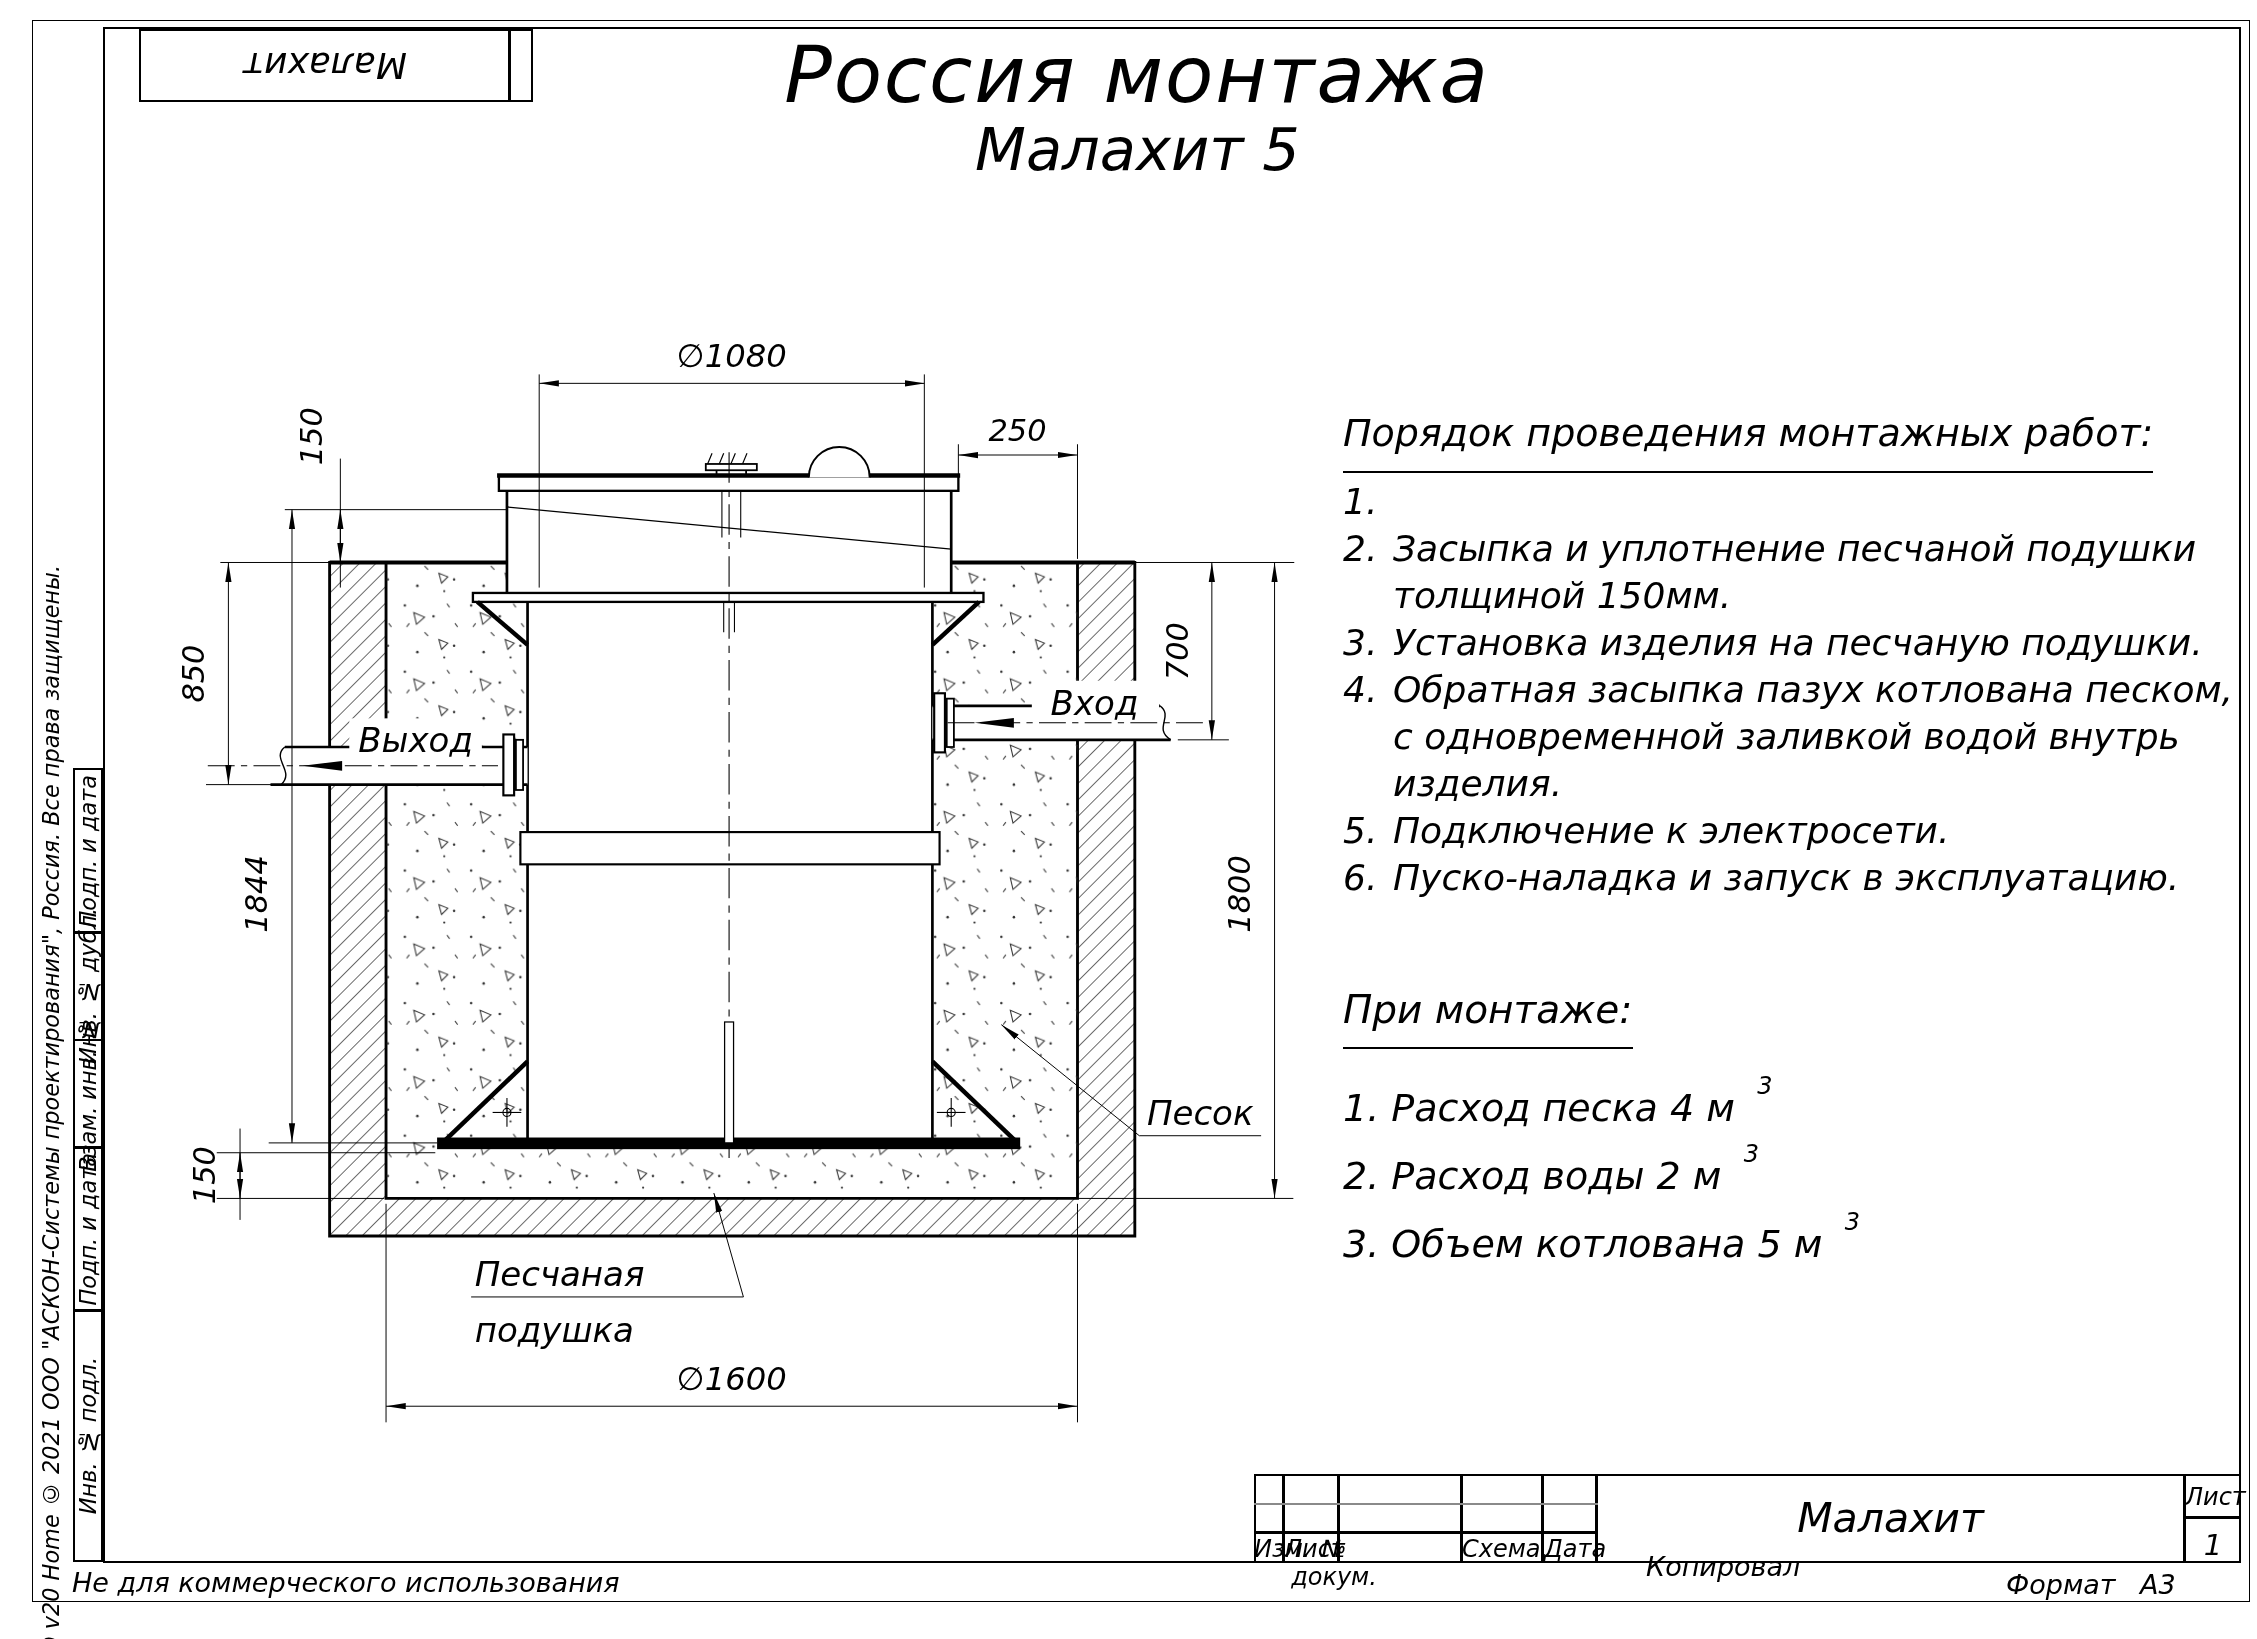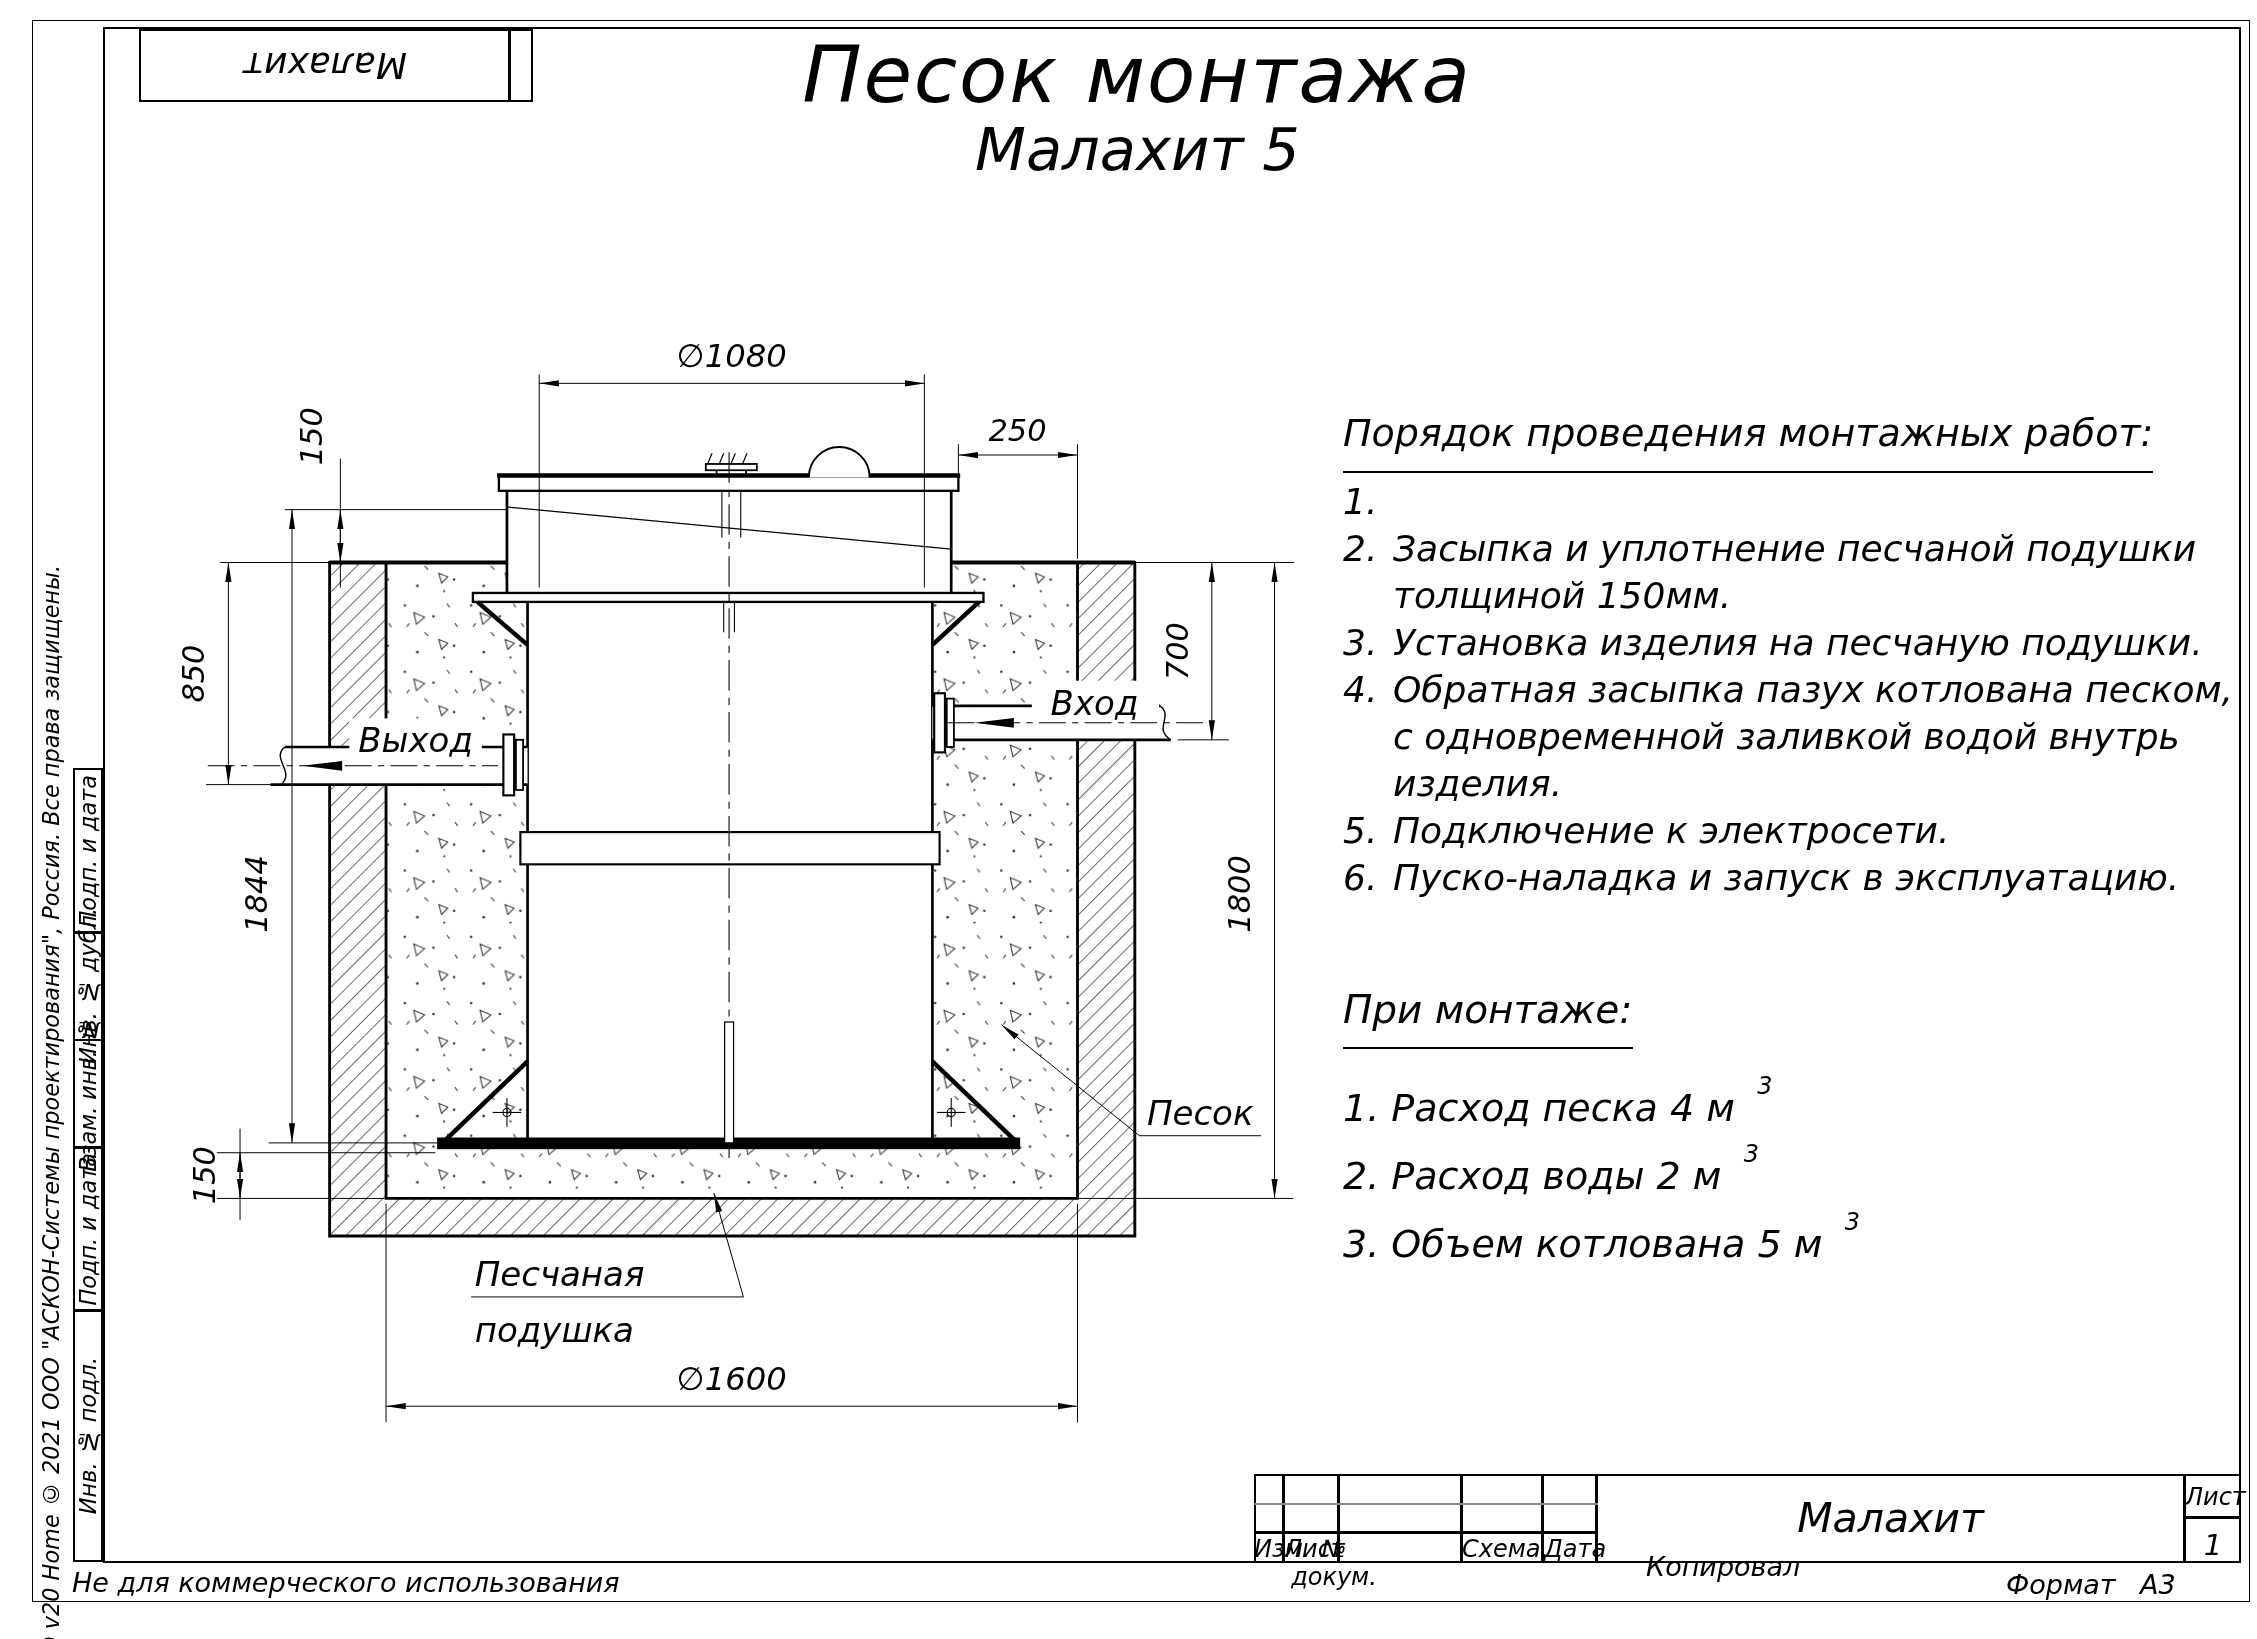--- a/index.html
+++ b/index.html
@@ -47,21 +47,21 @@
 <div id="page">
 
   <div class="abs" id="outer-border"></div>
   <div class="abs" id="frame"></div>
 
   <div class="abs" id="stamp-topleft">
     <div class="flip">Малахит</div>
   </div>
   <div class="abs" id="stamp-topleft-cell"></div>
 
-  <div class="abs" id="title-main">Песок монтажа</div>
+  <div class="abs" id="title-main">Россия монтажа</div>
   <div class="abs" id="title-sub">Малахит 5</div>
 
   <div class="abs" id="instructions">
     <span class="hd">Порядок проведения монтажных работ:</span>
     <div class="li">
         <span class="num">1.</span>
       </div>
     <div class="li">
         <span class="num">2.</span>
         <span>Засыпка и уплотнение песчаной подушки</span>

